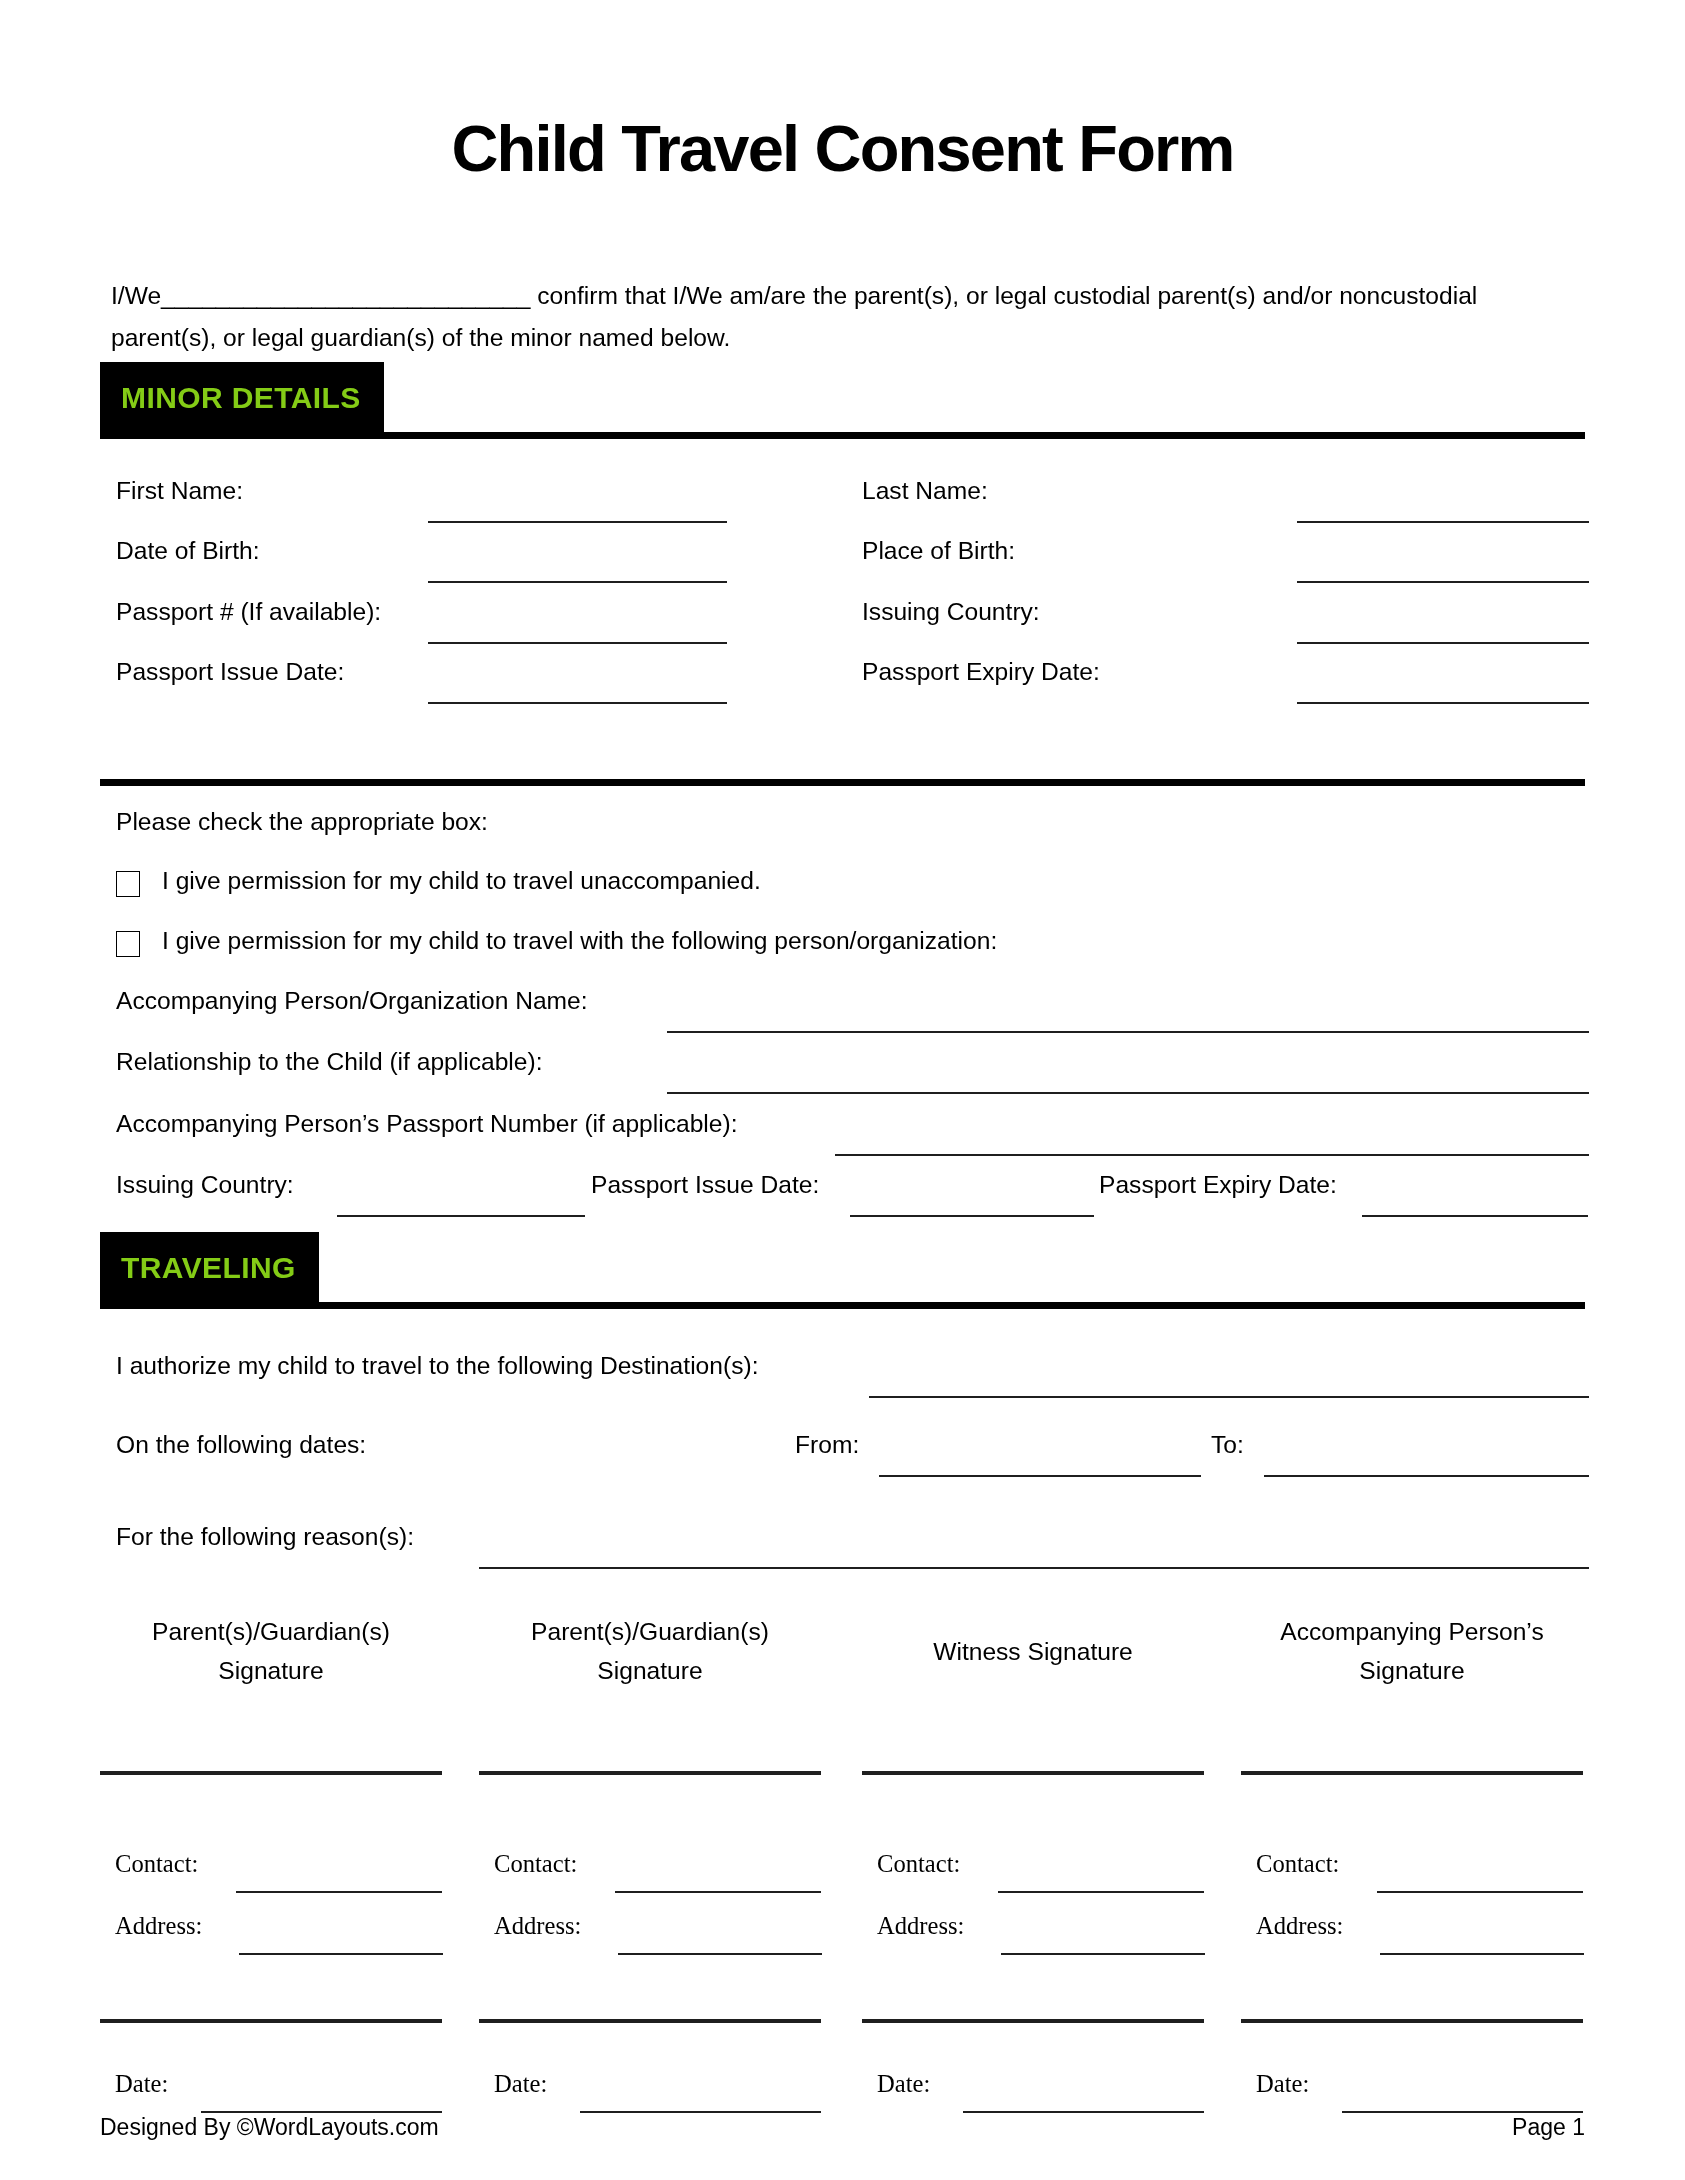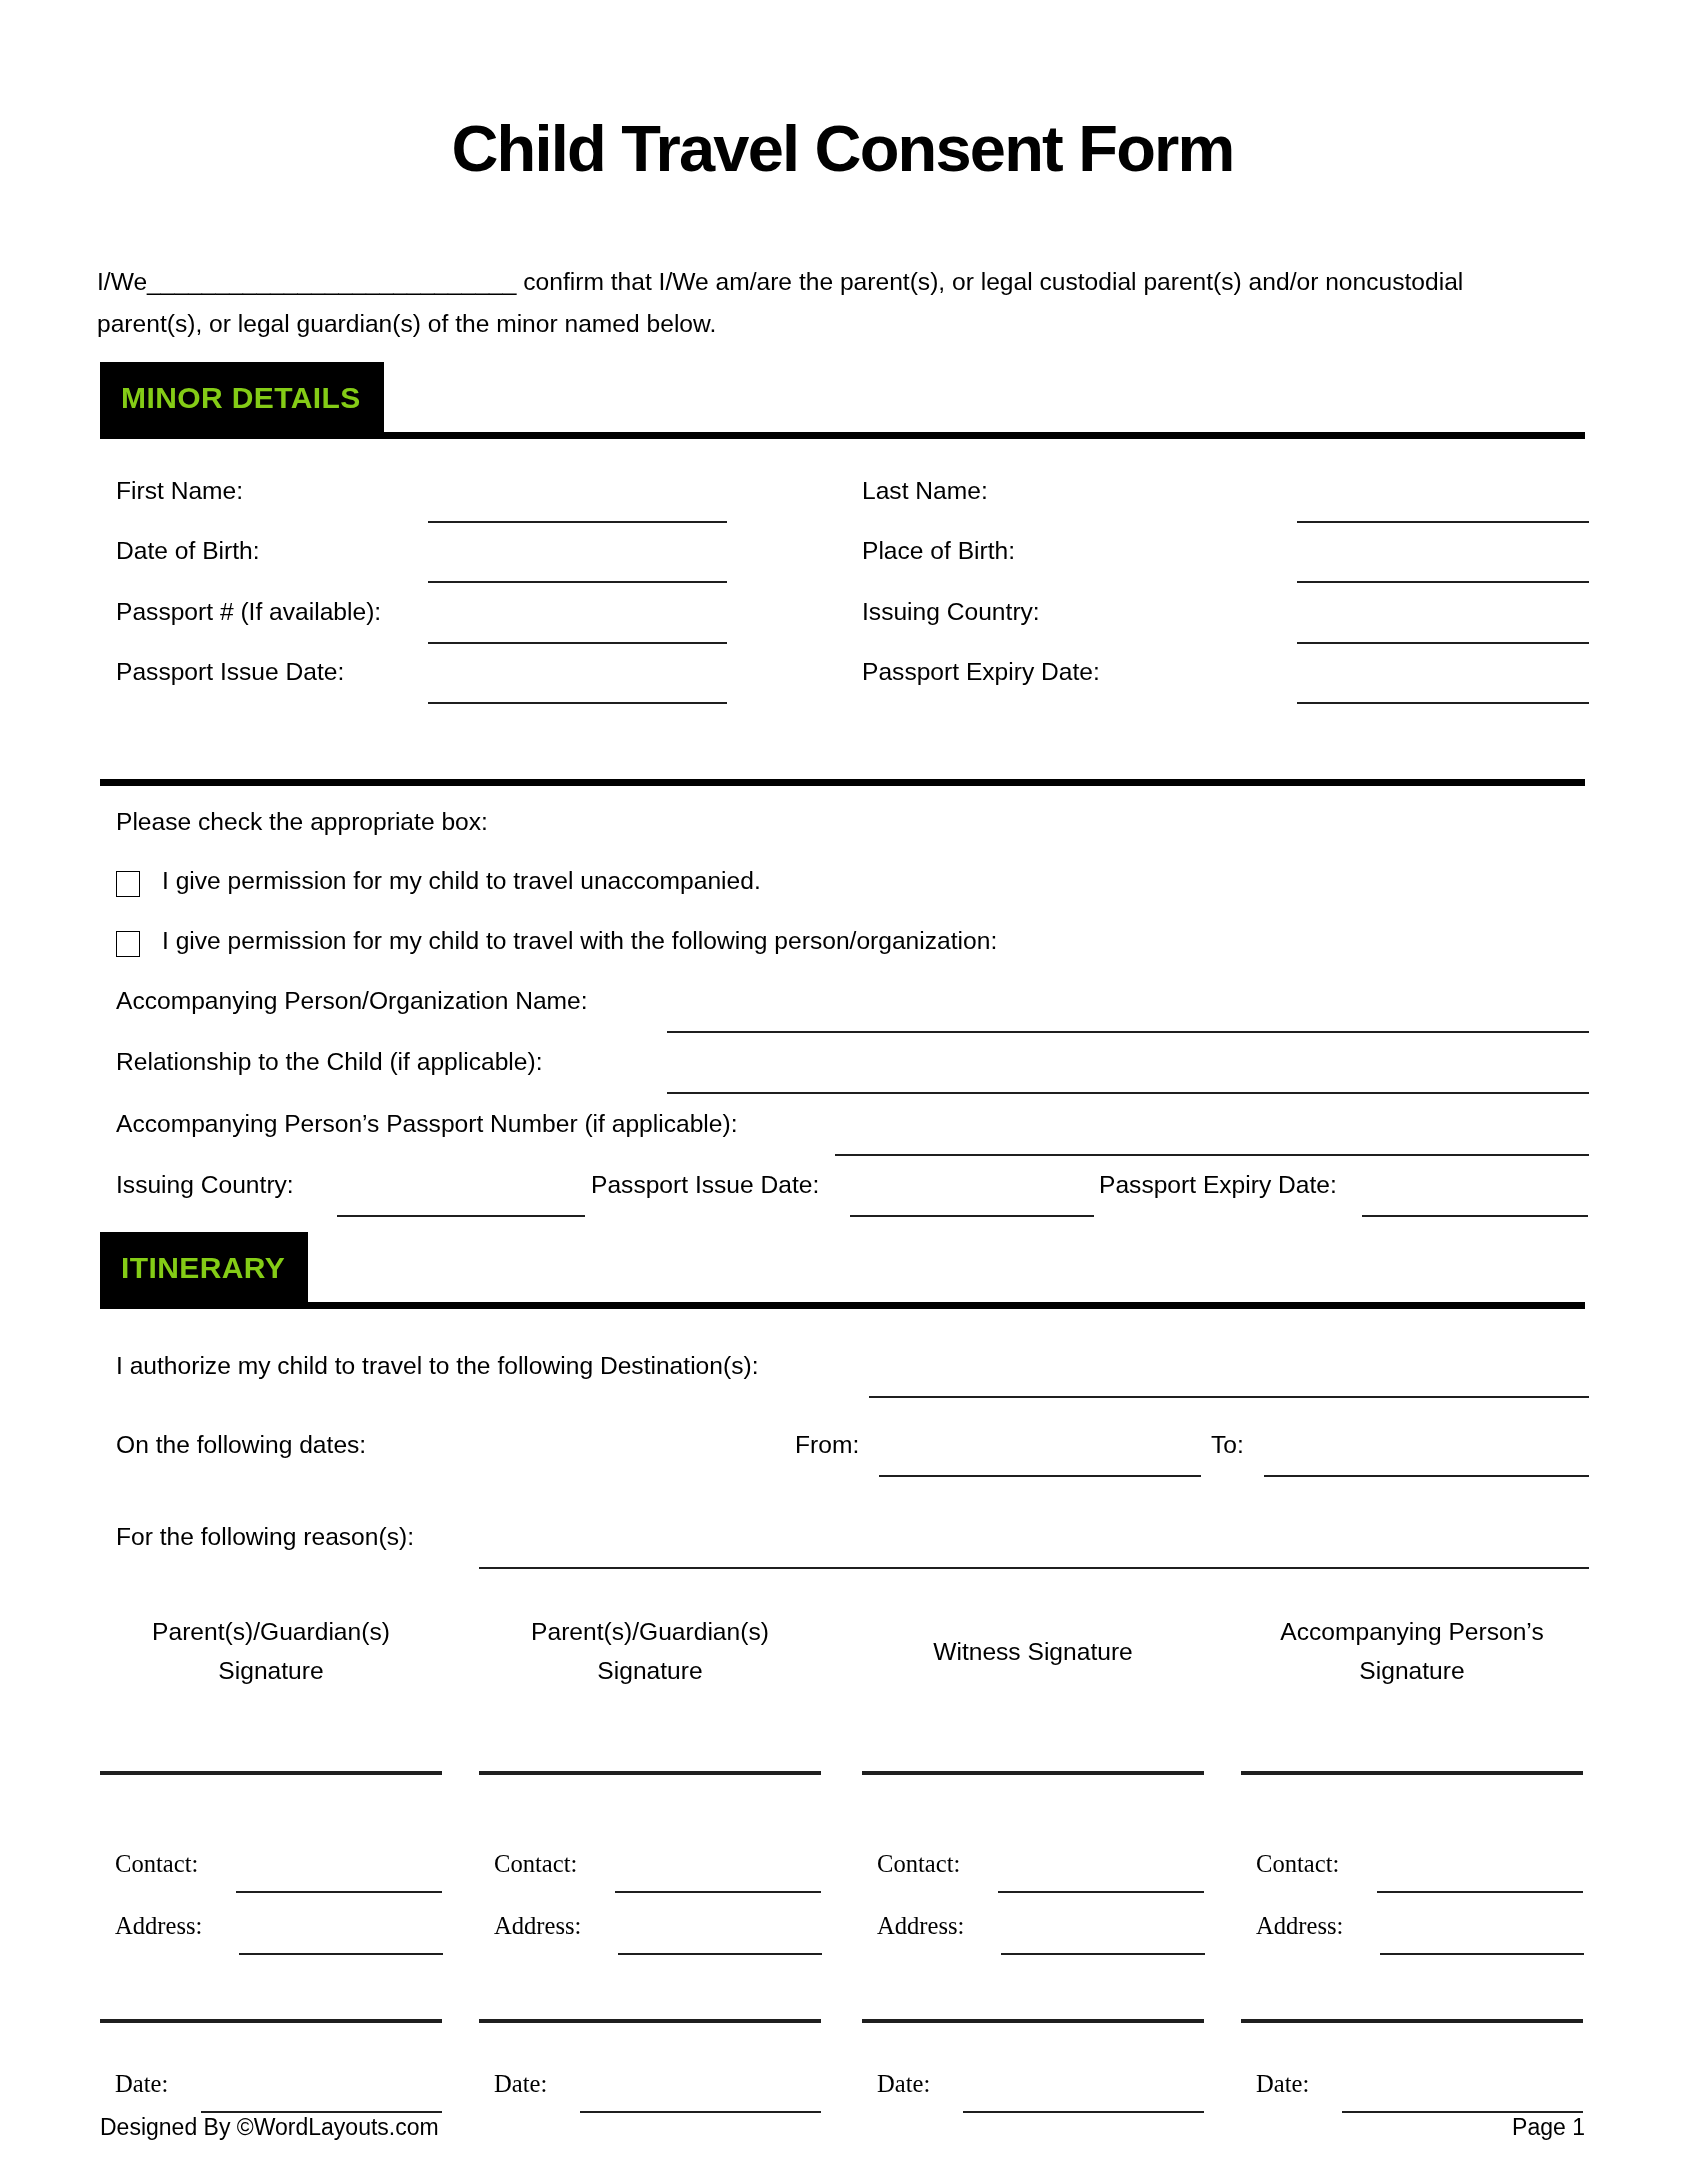--- a/index.html
+++ b/index.html
@@ -6,21 +6,21 @@
   .page {
     position:relative; width:1685px; height:2180px; background:#ffffff;
     font-family:"Liberation Sans", sans-serif; color:#000000; overflow:hidden;
   }
   .title {
     position:absolute; top:111px; left:0; right:0; margin:0;
     text-align:center; font-size:65px; font-weight:800; letter-spacing:-1.8px;
     white-space:nowrap;
   }
   .intro {
-    position:absolute; top:261px; left:97px; margin:0;
+    position:absolute; top:261px; left:97px; margin:14px;
     font-size:24.6px; line-height:42px; white-space:nowrap;
   }
   .intro span { display:block; }
 
   
   .sect-head { position:absolute; left:100px; right:100px; height:77px; }
   .sect-head .rule { position:absolute; left:0; right:0; bottom:0; height:7px; background:#000; }
   .sect-head .bar {
     position:absolute; left:0; top:0; bottom:0; background:#000; color:#84cc16;
     font-size:30px; font-weight:700; letter-spacing:0.4px;
@@ -135,21 +135,21 @@
     <span class="lbl">Issuing Country:</span>
     <span class="fline" style="left:221px;width:248px"></span>
     <span class="lbl" style="left:475px">Passport Issue Date:</span>
     <span class="fline" style="left:734px;width:244px"></span>
     <span class="lbl" style="left:983px">Passport Expiry Date:</span>
     <span class="fline" style="left:1246px;width:226px"></span>
   </div>
 
   <div class="sect-head" style="top:1232px">
     <div class="rule"></div>
-    <div class="bar">ITINERARY</div>
+    <div class="bar">TRAVELING</div>
   </div>
 
   <div class="row" style="top:1352px">
     <span class="lbl">I authorize my child to travel to the following Destination(s):</span>
     <span class="fline" style="left:753px;width:720px"></span>
   </div>
   <div class="row" style="top:1523px">
     <span class="lbl">For the following reason(s):</span>
     <span class="fline" style="left:363px;width:1110px"></span>
   </div>

